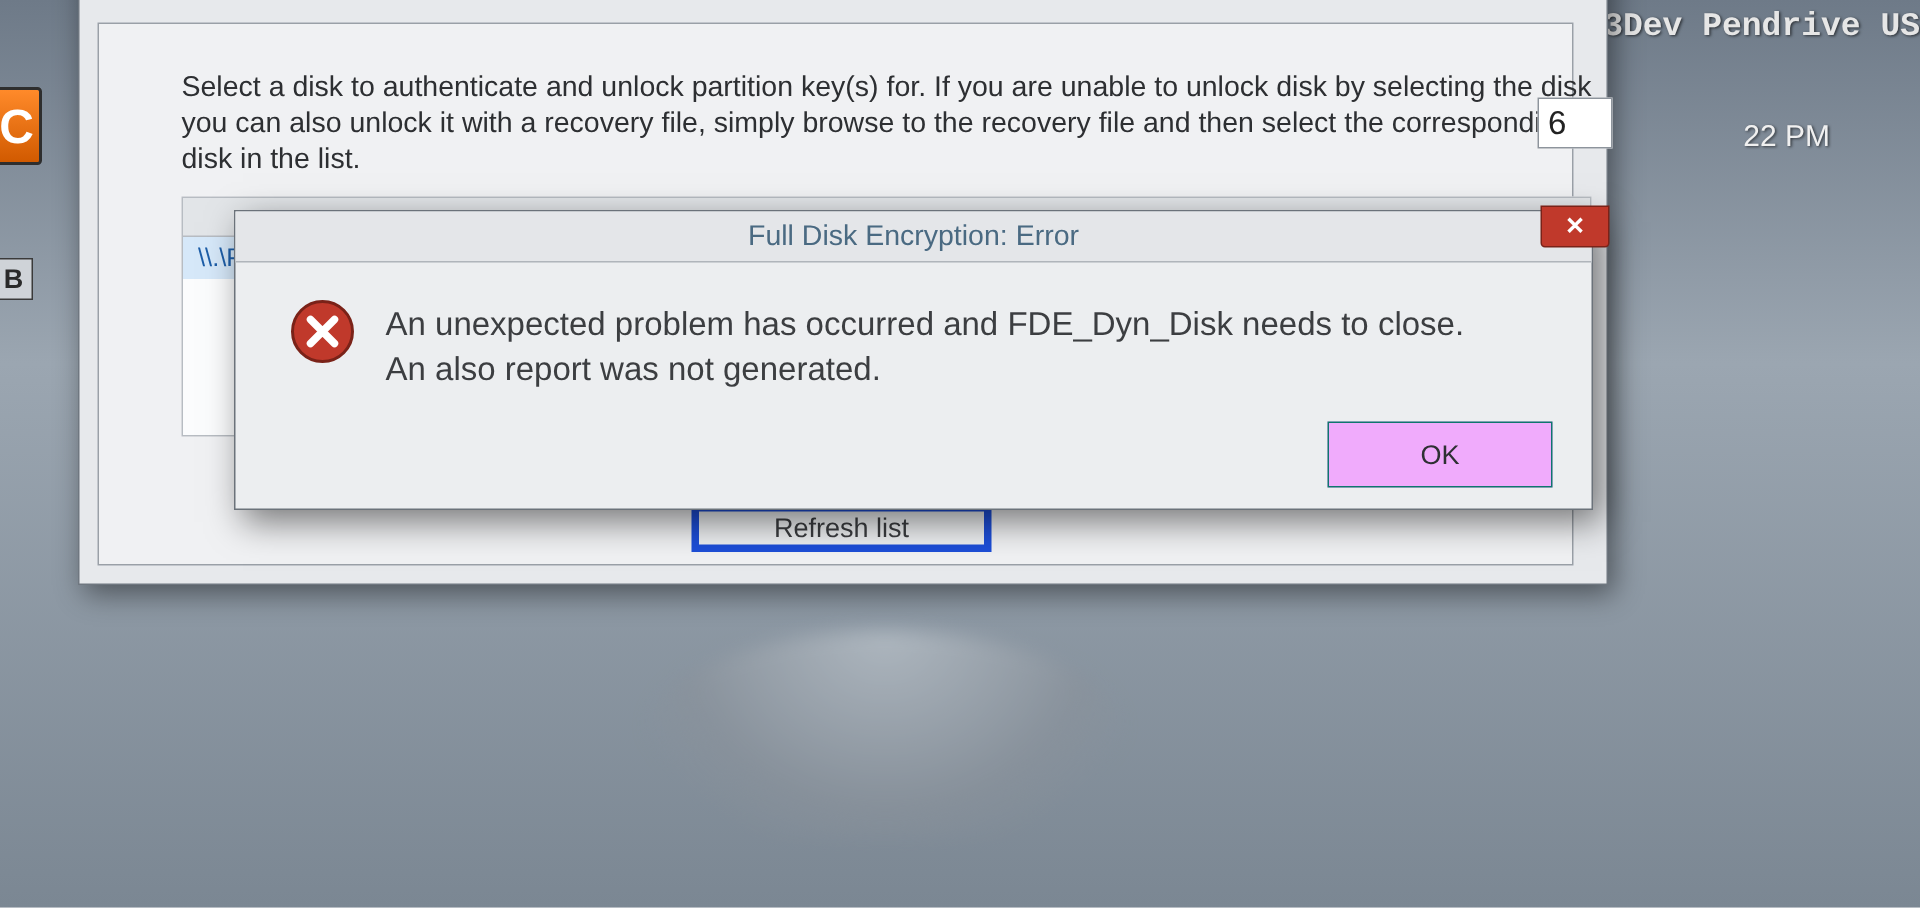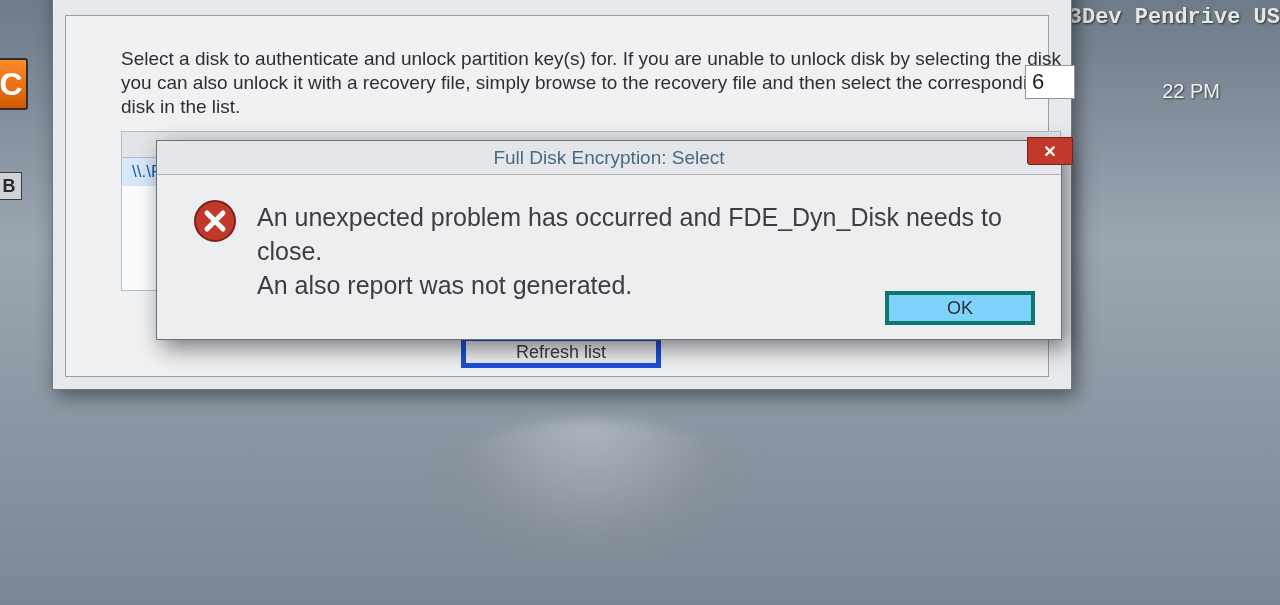--- a/index.html
+++ b/index.html
@@ -204,34 +204,34 @@
   }
   .error-icon {
     position: absolute;
     left: 36px;
     top: 24px;
     width: 44px;
     height: 44px;
   }
   .error-icon svg { width: 44px; height: 44px; }
   .error-msg {
-    font-size: 25px;
+    font-size: 22px;
     line-height: 1.35;
     color: #3c3e41;
   }
   .error-footer {
     position: absolute;
     right: 26px;
     bottom: 14px;
   }
   .ok-btn {
     width: 150px;
-    height: 34px;
-    background: #7dd3fc;
-    border: 4px solid #0f766e;
+    height: 44px;
+    background: #f0abfc;
+    border: 1px solid #0f766e;
     font-size: 18px;
     color: #2e3033;
     cursor: pointer;
   }
 
 </style>
 </head>
 <body>
 
 <div class="laptop-edge"></div>
@@ -254,21 +254,21 @@
   <div class="disk-list">
     <div class="disk-list-header"></div>
     <div class="disk-row">\\.\Phy</div>
   </div>
 
   <button class="refresh-btn">Refresh list</button>
 </div>
 
 <div class="error-dialog">
   <div class="error-titlebar">
-    <span class="error-title">Full Disk Encryption: Select</span>
+    <span class="error-title">Full Disk Encryption: Error</span>
     <div class="close-btn">
       <span>✕</span>
     </div>
   </div>
   <div class="error-body">
     <div class="error-icon">
       <svg viewBox="0 0 44 44">
         <circle cx="22" cy="22" r="20" fill="#c0392b" stroke="#7a2218" stroke-width="2"></circle>
         <path d="M14 14 L30 30 M30 14 L14 30" stroke="#ffffff" stroke-width="5" stroke-linecap="round"></path>
       </svg>

